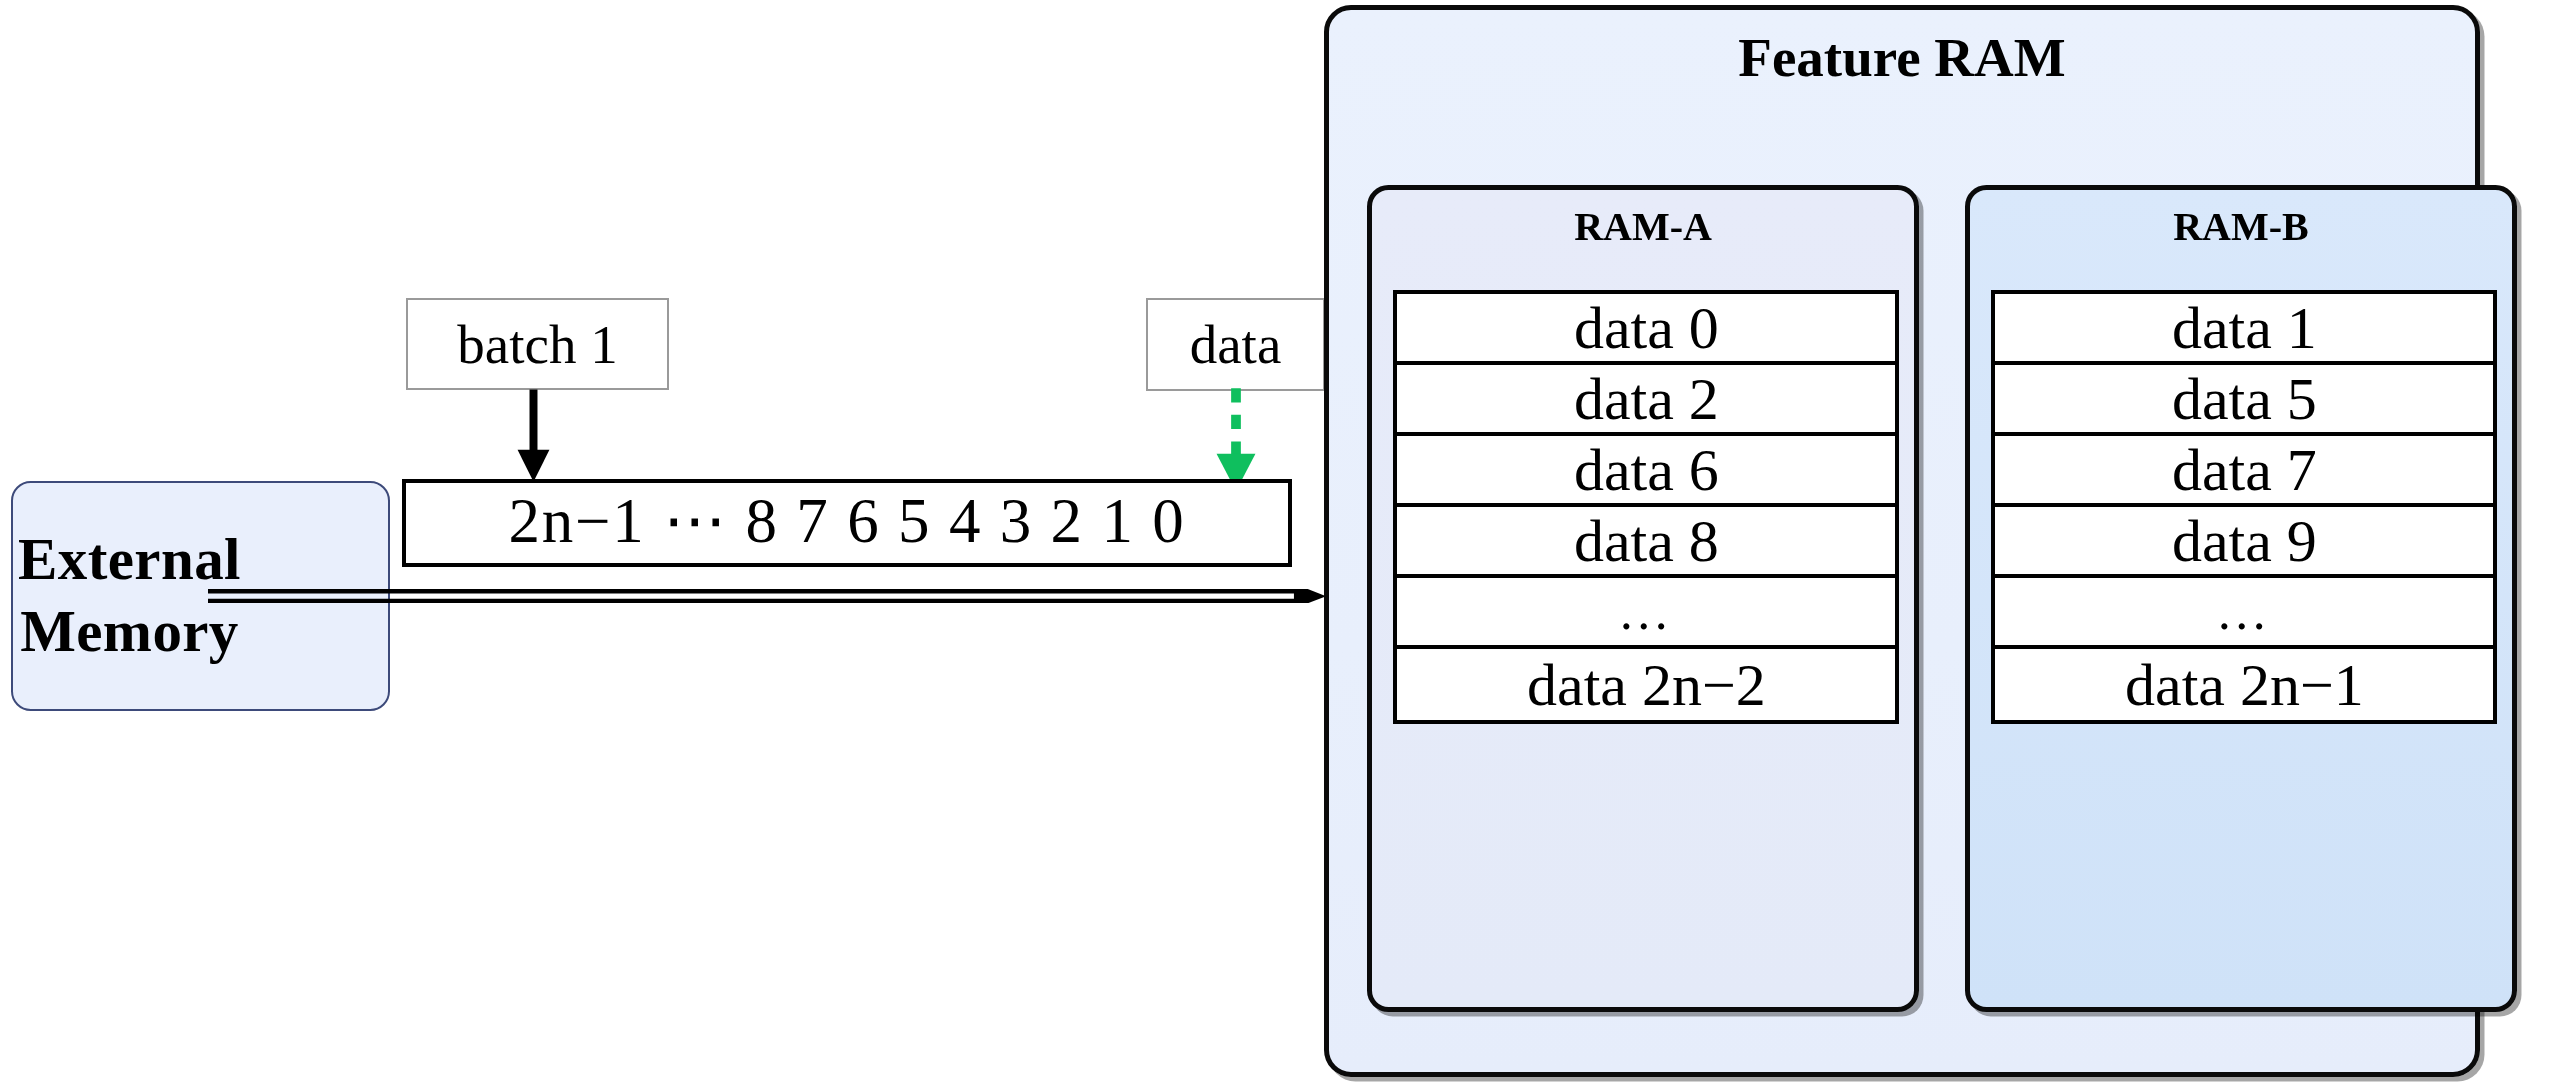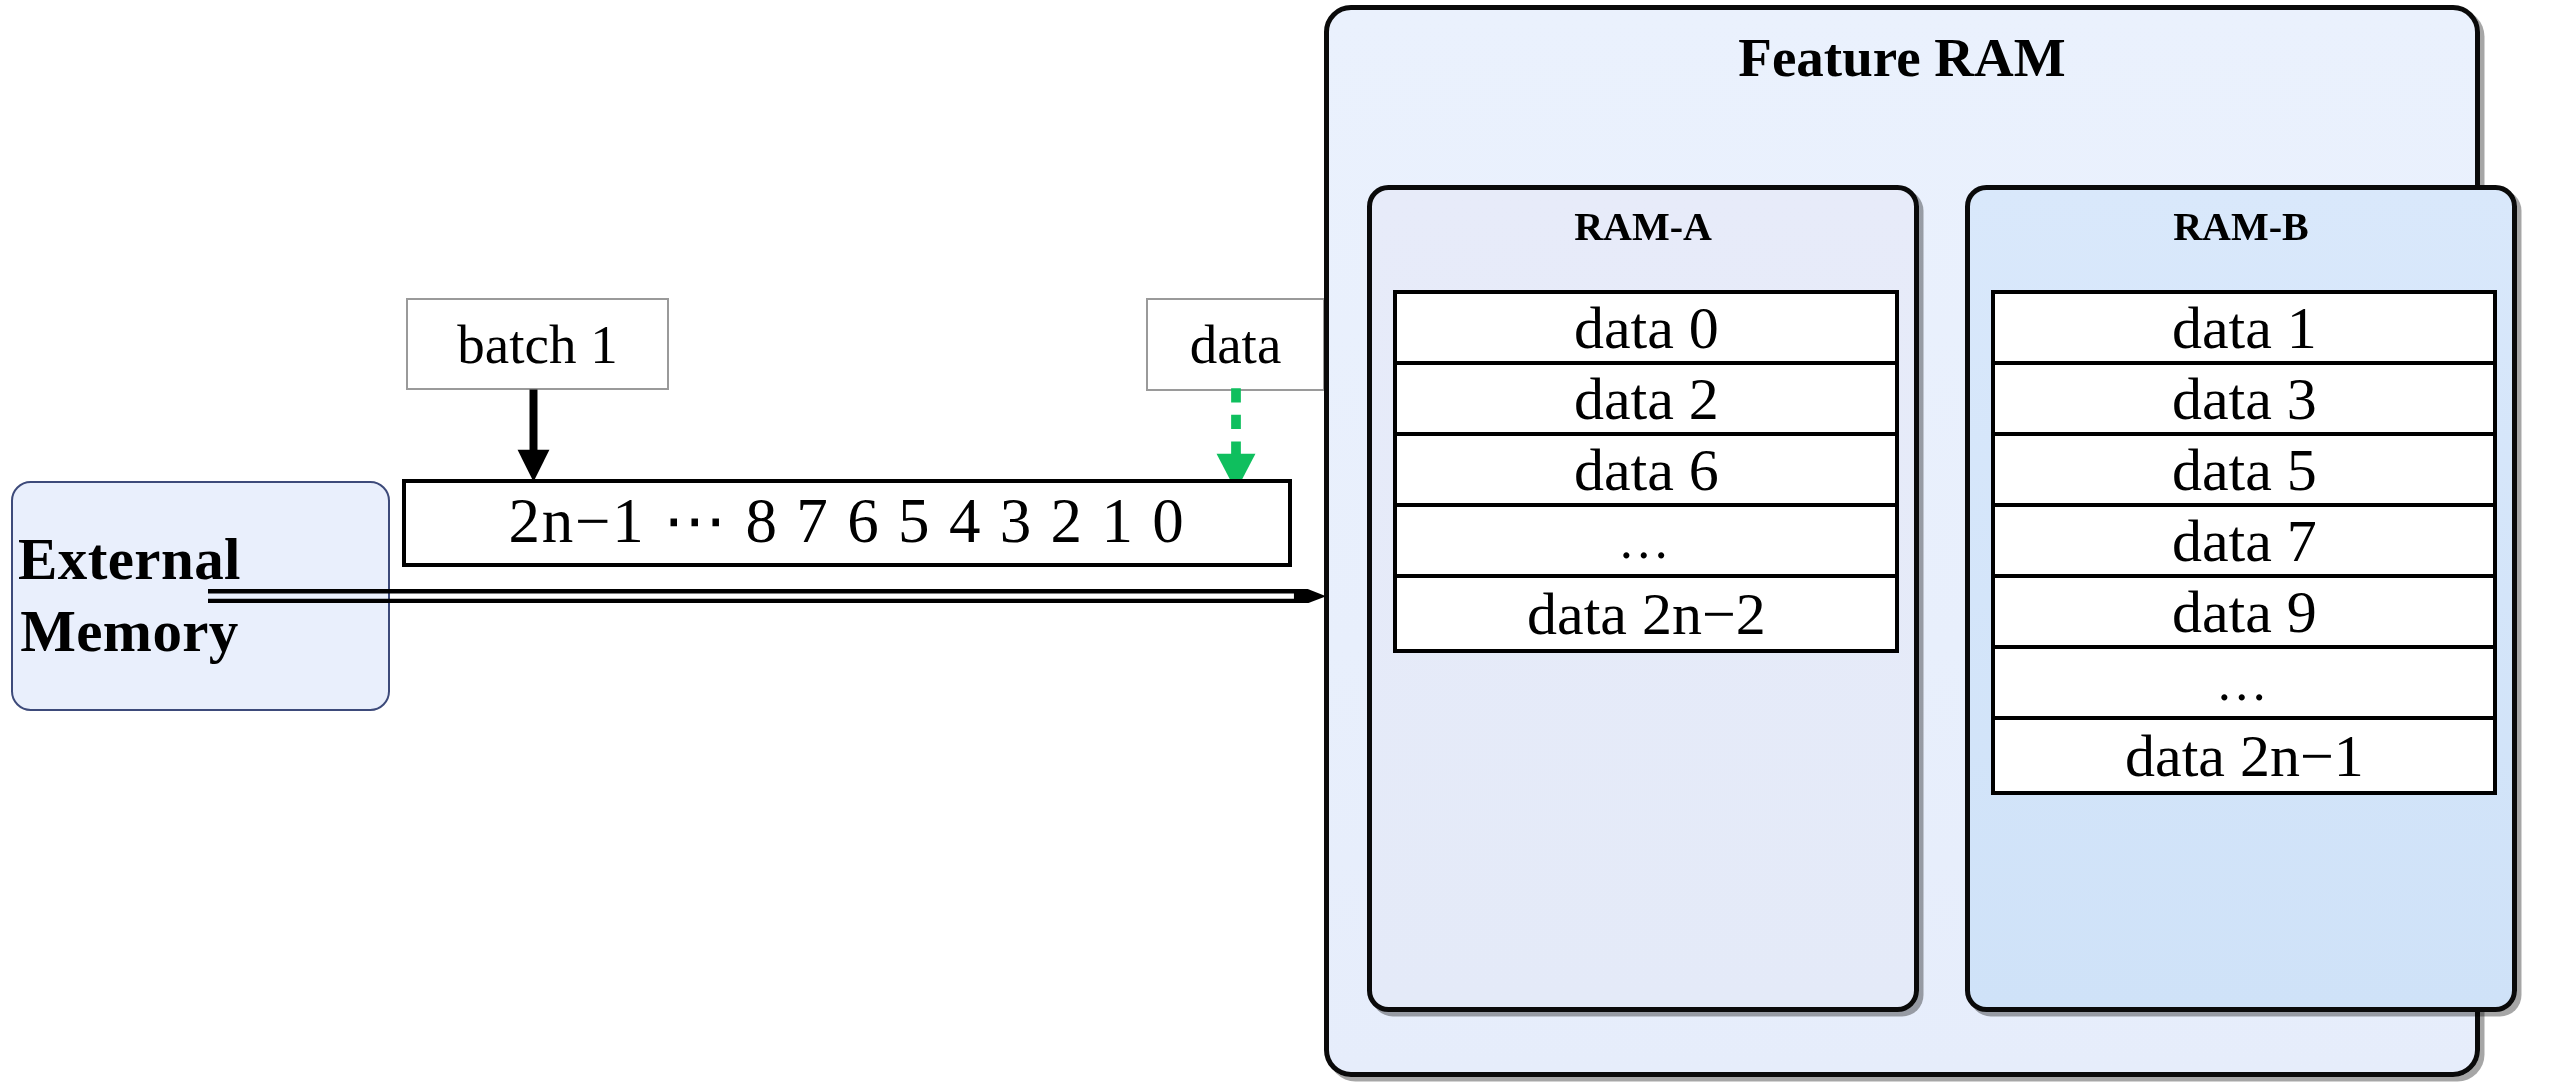--- a/index.html
+++ b/index.html
@@ -139,30 +139,30 @@
 
   <div id="feature-ram">
     <div id="feature-ram-title">Feature RAM</div>
 
     <div class="ram-panel" id="ram-panel-a">
       <div class="ram-title">RAM-A</div>
       <div class="cell-stack">
         <div class="ram-cell">data 0</div>
         <div class="ram-cell">data 2</div>
         <div class="ram-cell">data 6</div>
+        <div class="ram-cell">data 8</div>
         <div class="ram-cell ellipsis">…</div>
         <div class="ram-cell">data 2n−2</div>
       </div>
     </div>
 
     <div class="ram-panel" id="ram-panel-b">
       <div class="ram-title">RAM-B</div>
       <div class="cell-stack">
         <div class="ram-cell">data 1</div>
-        <div class="ram-cell">data 3</div>
         <div class="ram-cell">data 5</div>
         <div class="ram-cell">data 7</div>
         <div class="ram-cell">data 9</div>
         <div class="ram-cell ellipsis">…</div>
         <div class="ram-cell">data 2n−1</div>
       </div>
     </div>
   </div>
 
 </div>

